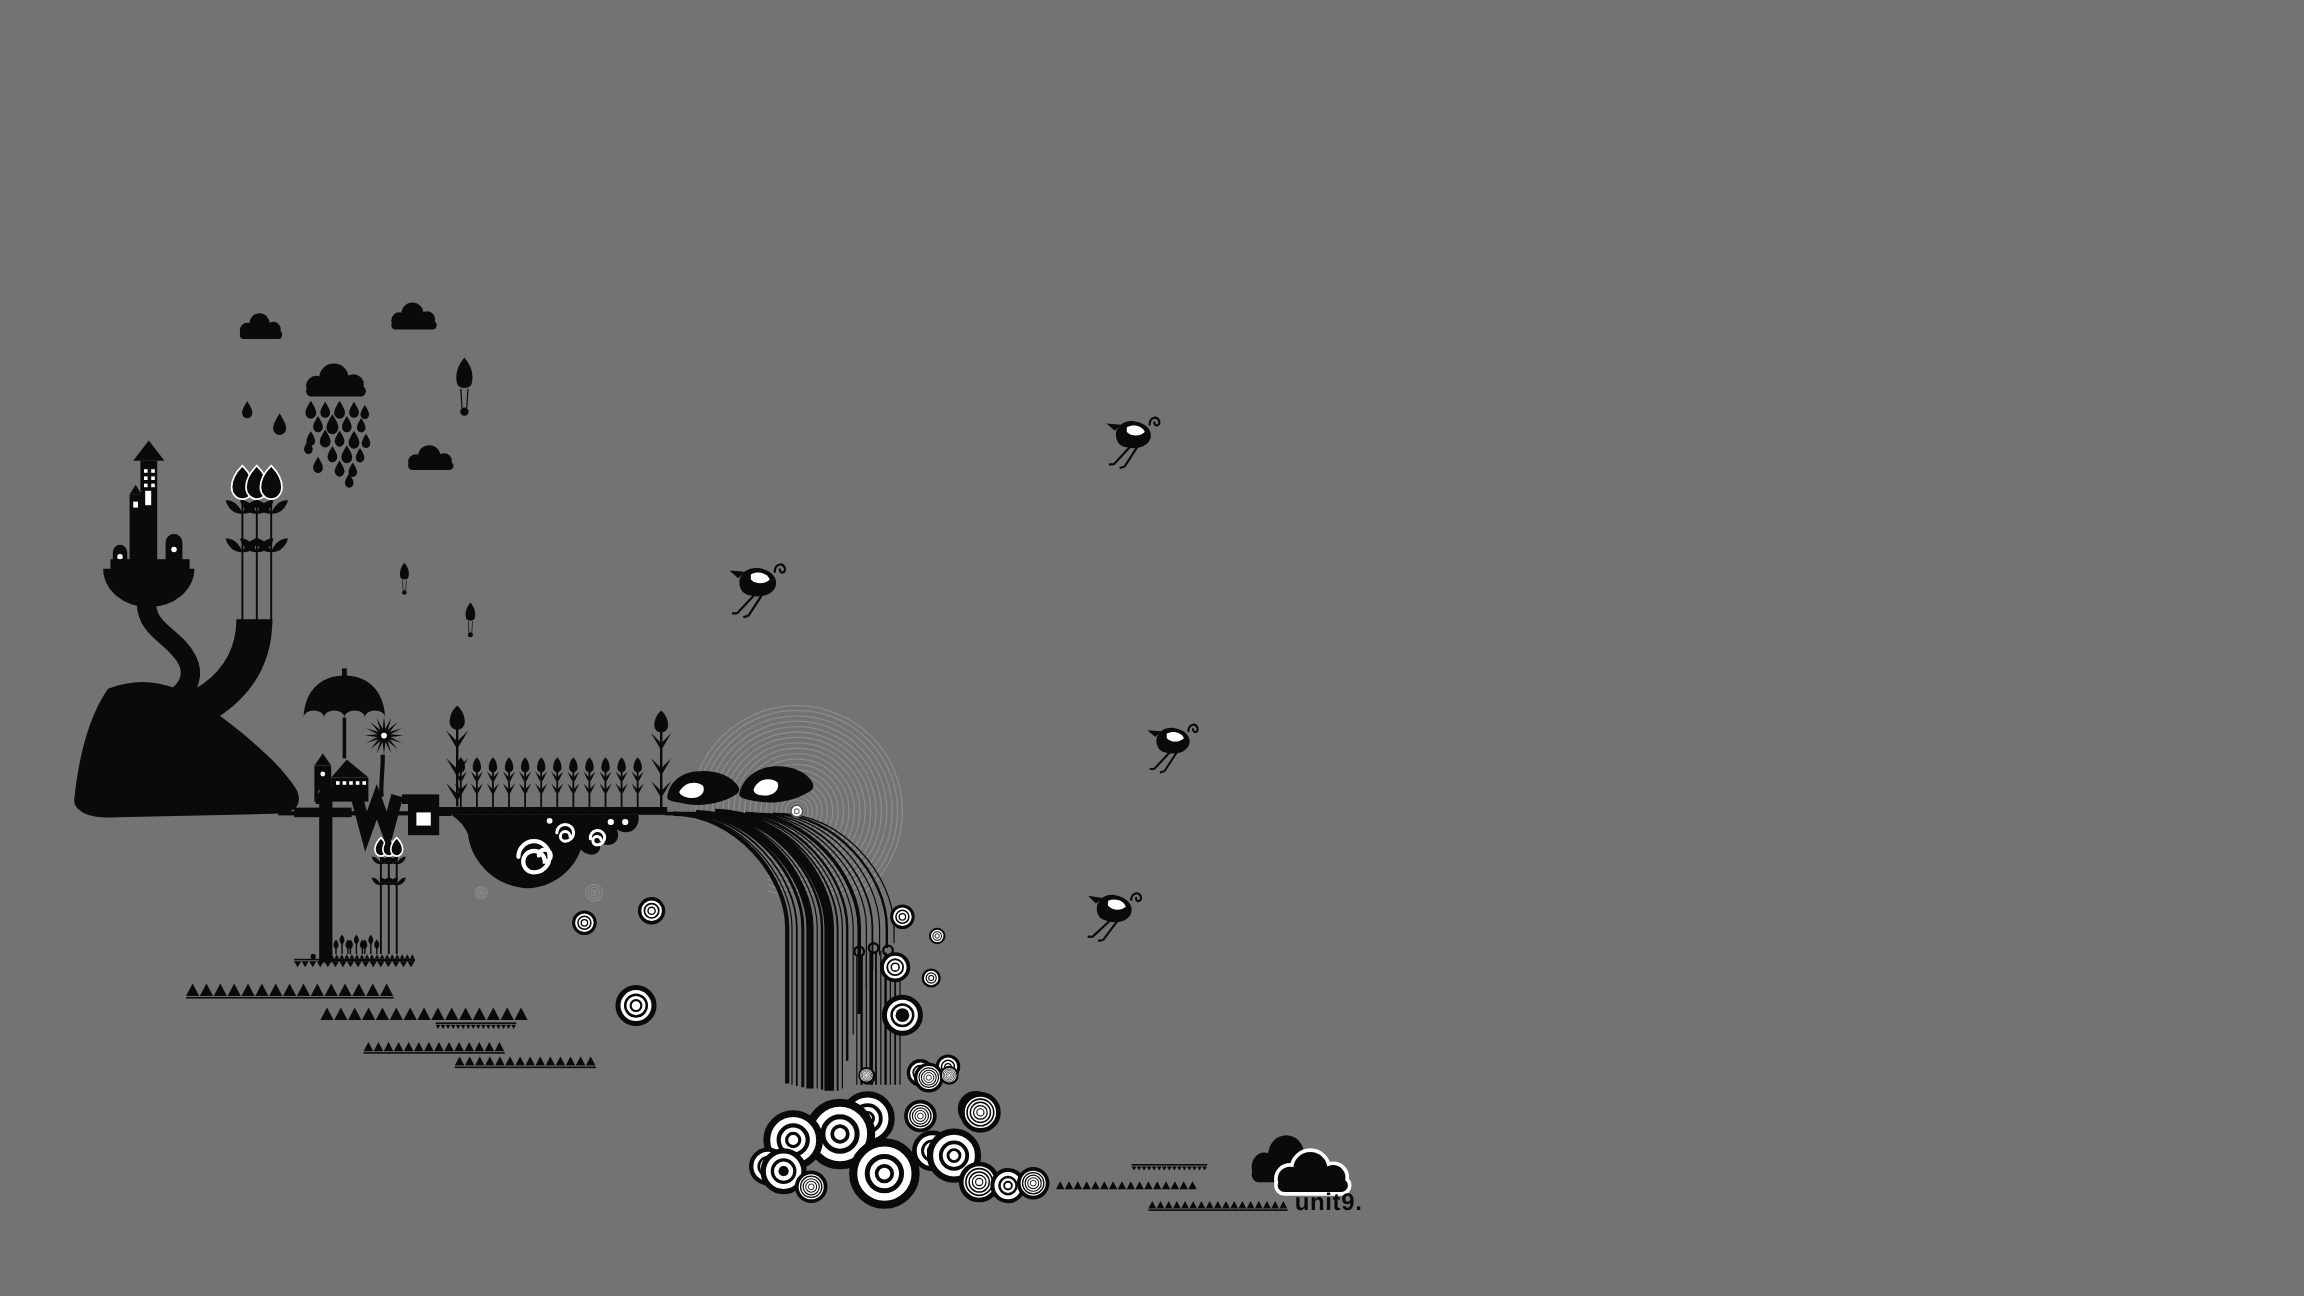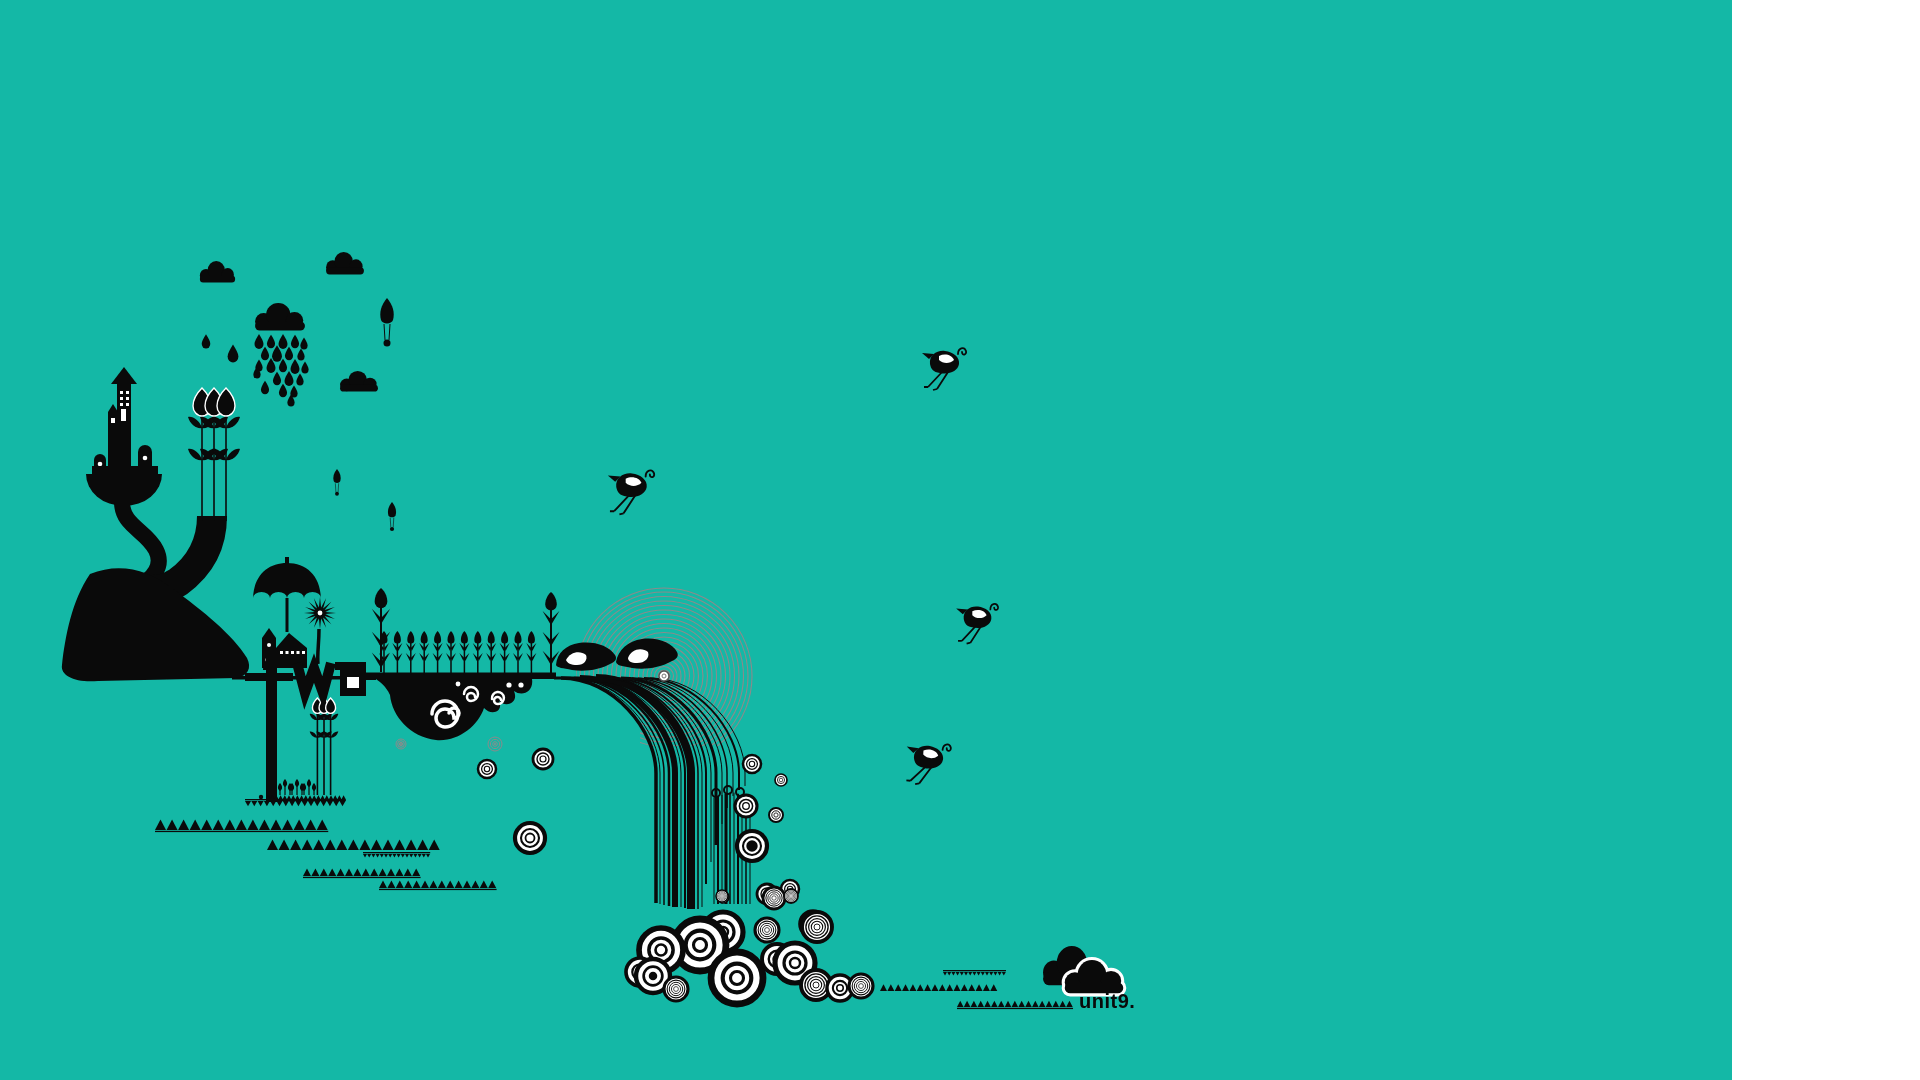--- a/index.html
+++ b/index.html
@@ -1,16 +1,16 @@
 <!DOCTYPE html>
 <html><head>
 <meta charset="utf-8">
 <style>
   html,body{margin:0;padding:0;background:#fff;}
-  #canvas{position:relative;width:1732px;height:1080px;background:#14b8a6;overflow:hidden;font-family:"Liberation Sans",sans-serif;}
+  #canvas{position:relative;width:1920px;height:1080px;background:#737373;overflow:hidden;font-family:"Liberation Sans",sans-serif;}
   svg{display:block;}
   text.credit{font-family:"Liberation Sans",sans-serif;font-weight:bold;}
 </style>
 </head>
 <body>
 
 <div id="canvas">
 <svg id="art" viewBox="0 0 1920 1080" width="1920" height="1080">
   <defs>
     <clipPath id="sunclip">

